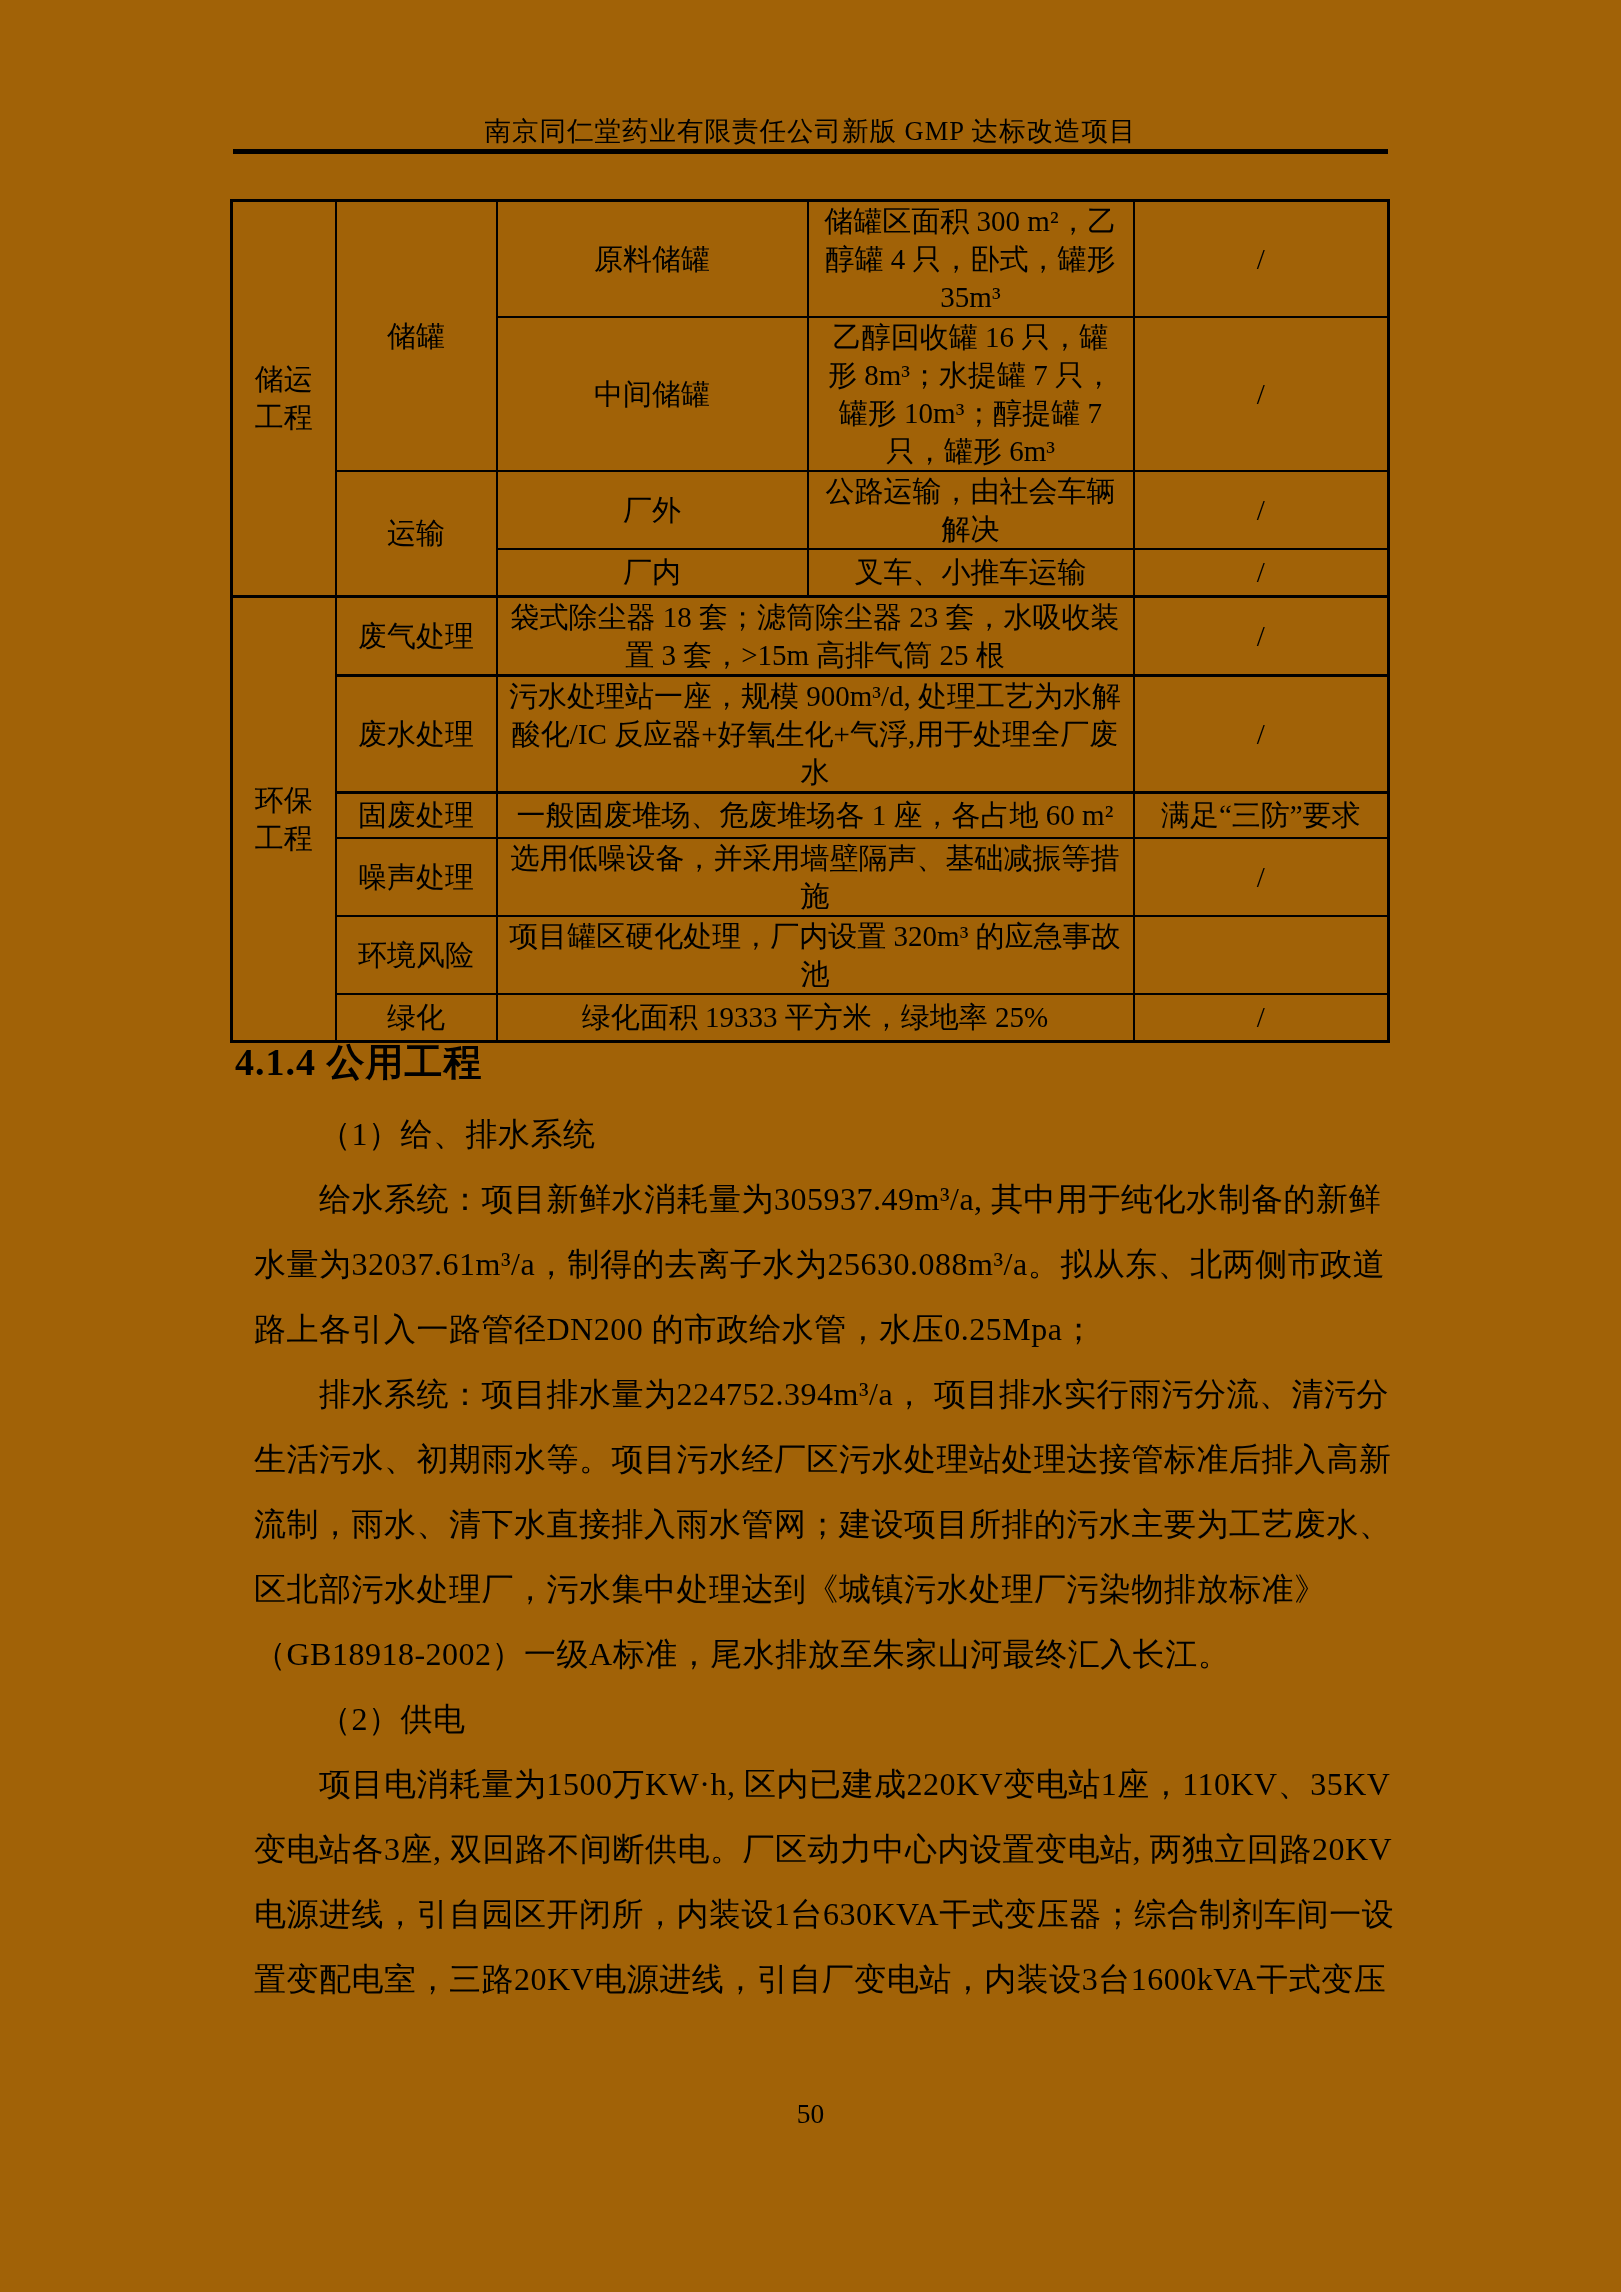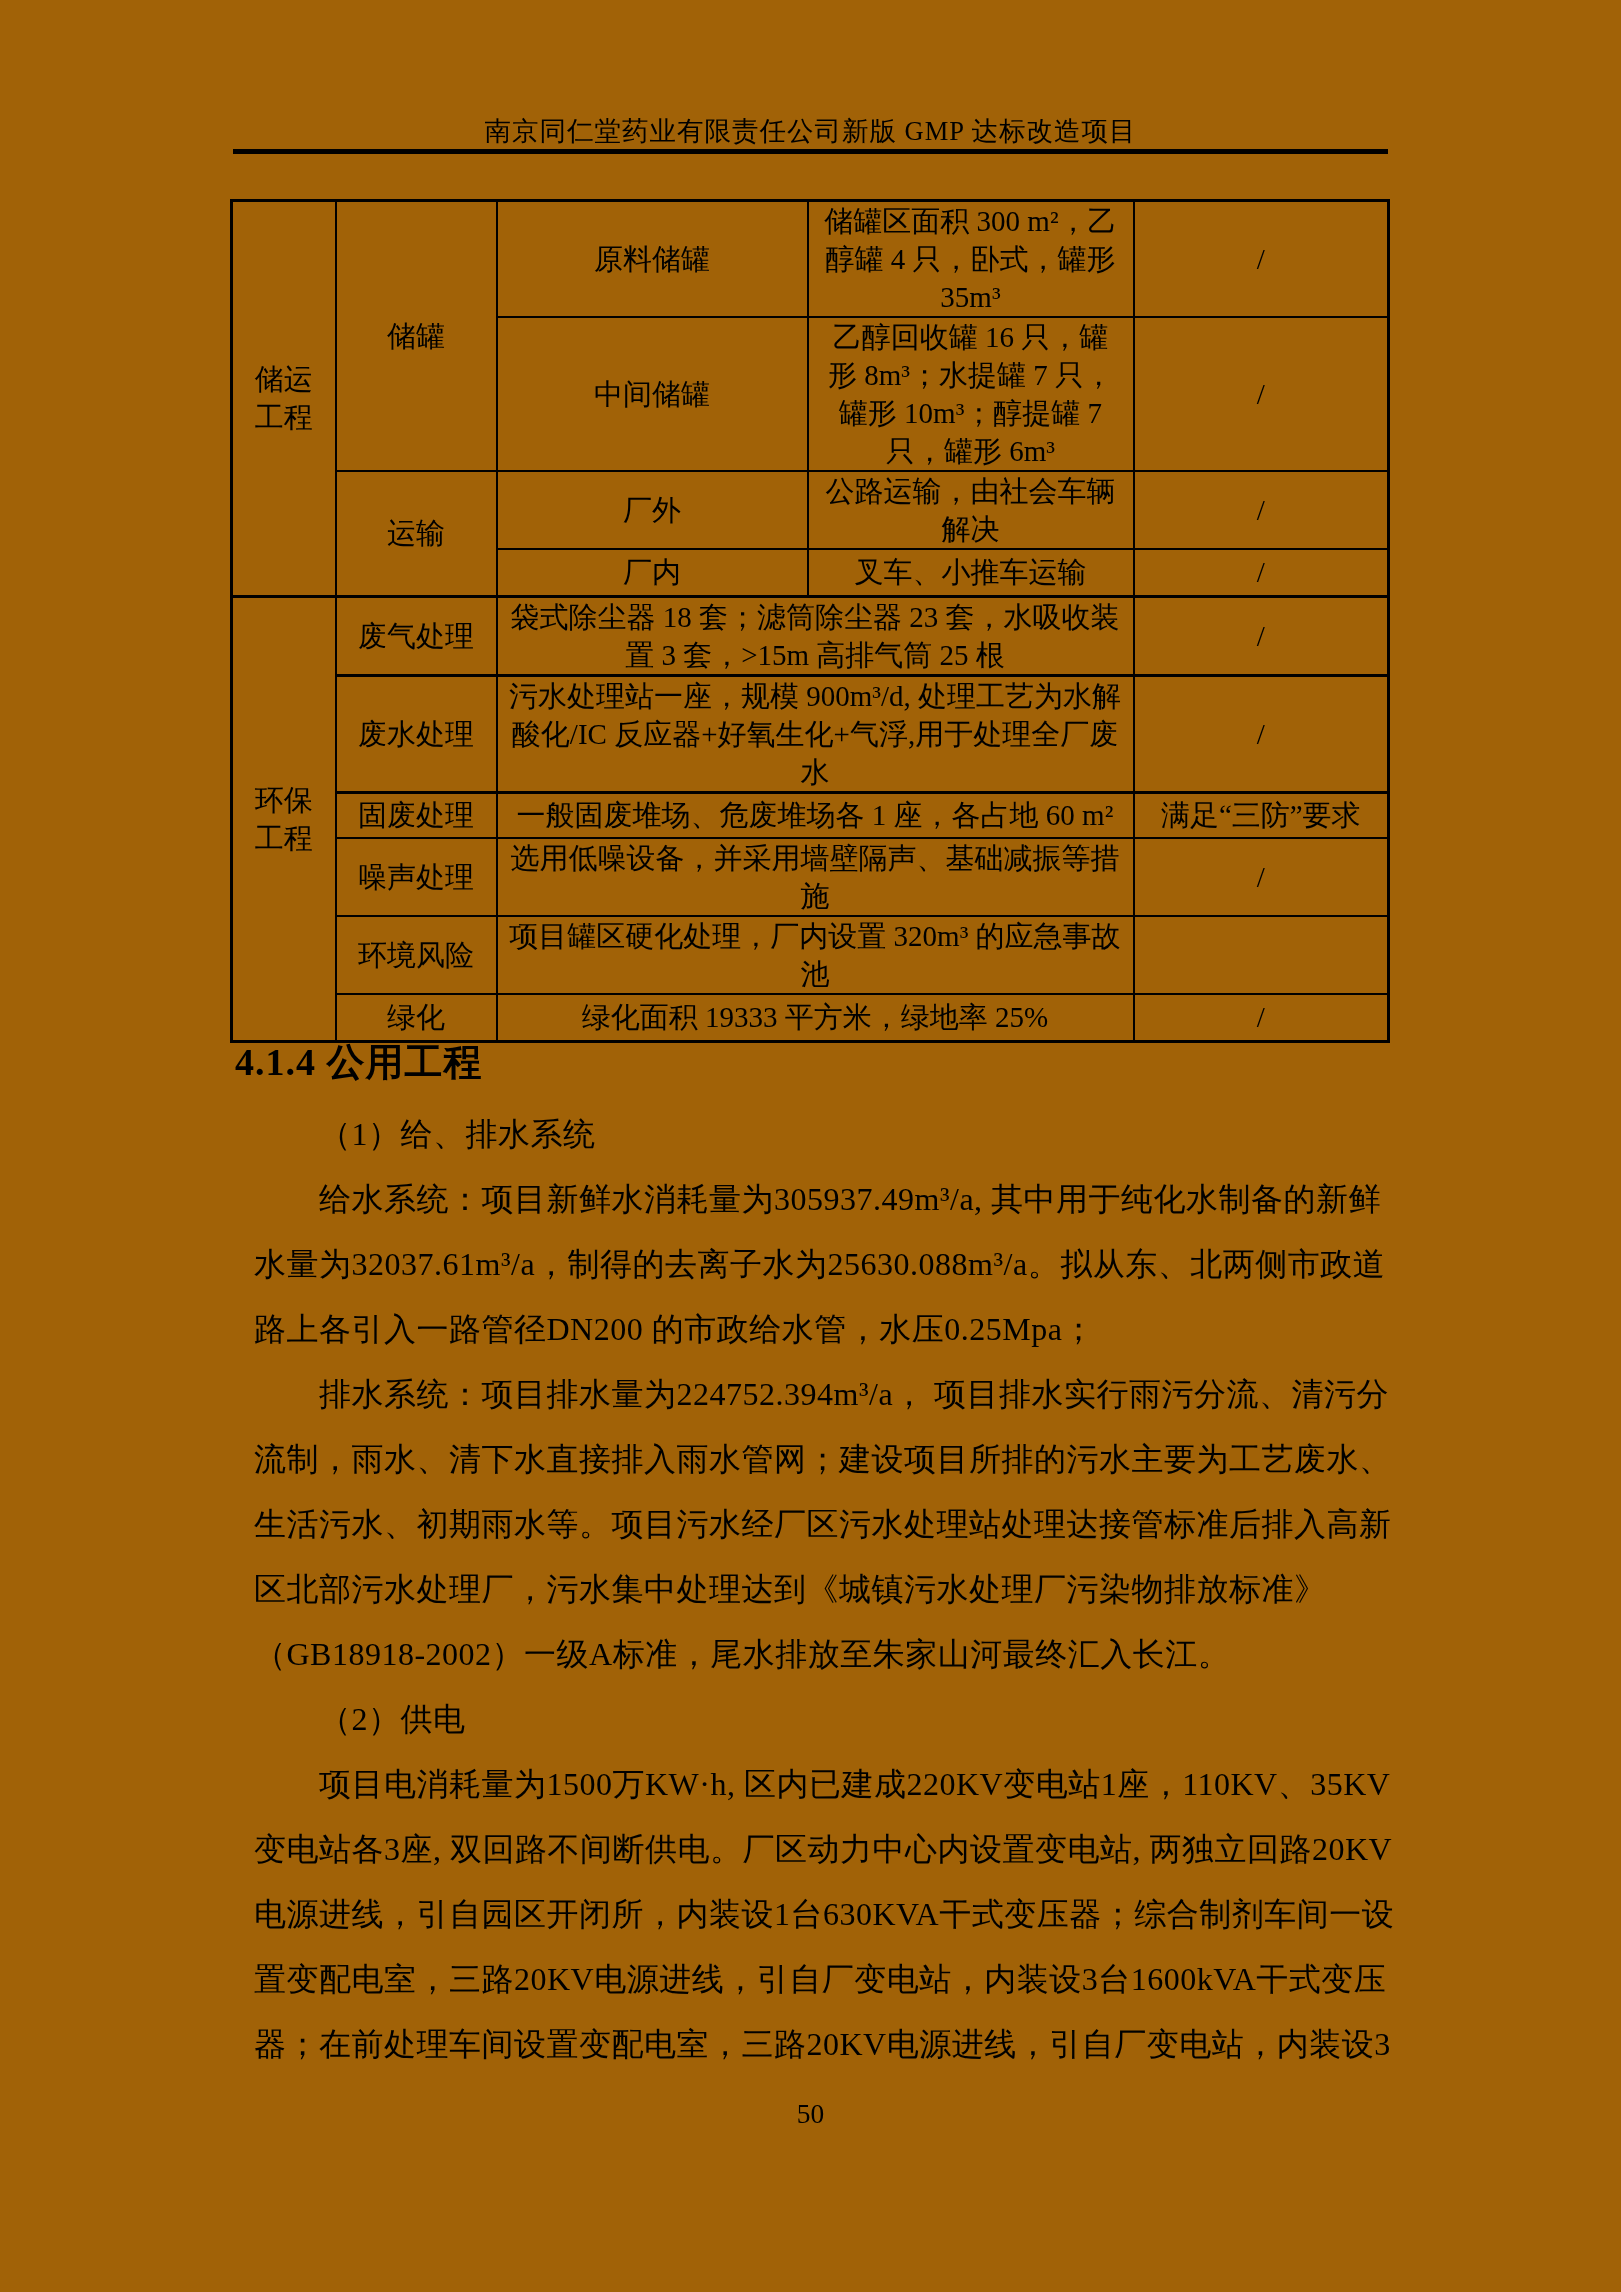--- a/index.html
+++ b/index.html
@@ -145,28 +145,27 @@
   </div>
 
   <div class="sec-heading">4.1.4 公用工程</div>
 
   <div class="body-text">
     <div class="bline indent">（1）给、排水系统</div>
     <div class="bline indent">给水系统：项目新鲜水消耗量为305937.49m³/a, 其中用于纯化水制备的新鲜</div>
     <div class="bline">水量为32037.61m³/a，制得的去离子水为25630.088m³/a。拟从东、北两侧市政道</div>
     <div class="bline">路上各引入一路管径DN200 的市政给水管，水压0.25Mpa；</div>
     <div class="bline indent">排水系统：项目排水量为224752.394m³/a， 项目排水实行雨污分流、清污分</div>
+    <div class="bline">生活污水、初期雨水等。项目污水经厂区污水处理站处理达接管标准后排入高新</div>
     <div class="bline">流制，雨水、清下水直接排入雨水管网；建设项目所排的污水主要为工艺废水、</div>
-    <div class="bline">生活污水、初期雨水等。项目污水经厂区污水处理站处理达接管标准后排入高新</div>
     <div class="bline">区北部污水处理厂，污水集中处理达到《城镇污水处理厂污染物排放标准》</div>
     <div class="bline">（GB18918-2002）一级A标准，尾水排放至朱家山河最终汇入长江。</div>
     <div class="bline indent">（2）供电</div>
     <div class="bline indent">项目电消耗量为1500万KW·h, 区内已建成220KV变电站1座，110KV、35KV</div>
     <div class="bline">变电站各3座, 双回路不间断供电。厂区动力中心内设置变电站, 两独立回路20KV</div>
     <div class="bline">电源进线，引自园区开闭所，内装设1台630KVA干式变压器；综合制剂车间一设</div>
     <div class="bline">置变配电室，三路20KV电源进线，引自厂变电站，内装设3台1600kVA干式变压</div>
-    <div class="bline">器；在前处理车间设置变配电室，三路20KV电源进线，引自厂变电站，内装设3</div>
   </div>
 
   <div class="footer-pagenum">50</div>
 
 </div>
 
 
 </body></html>

